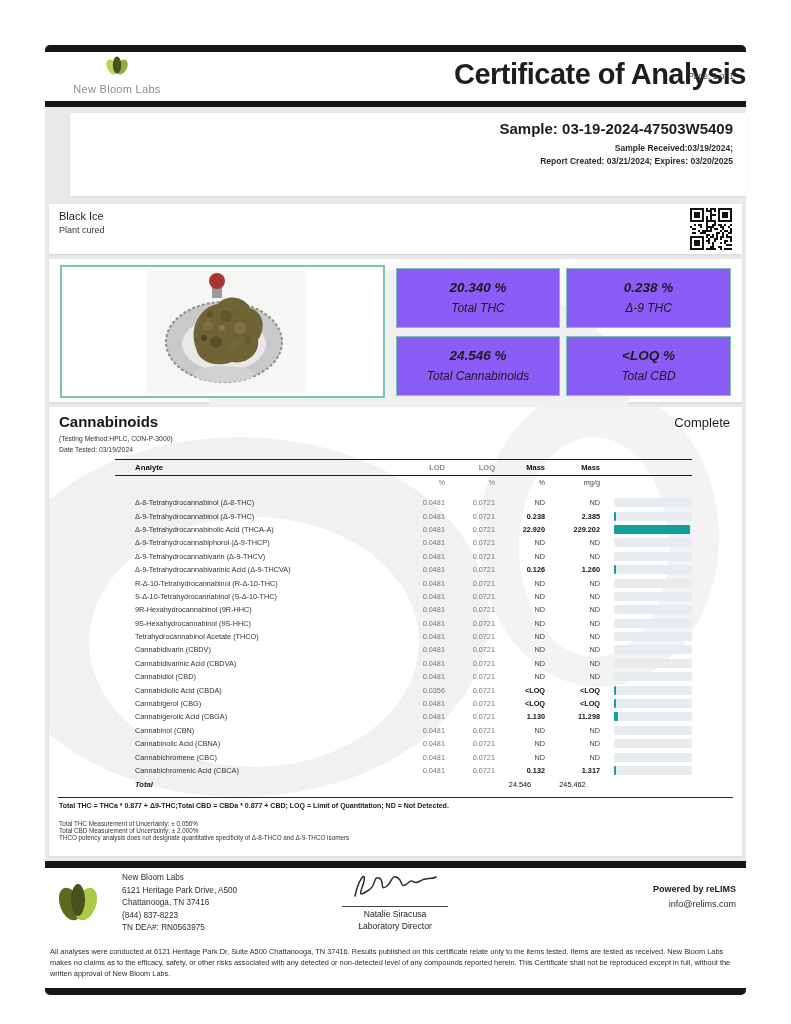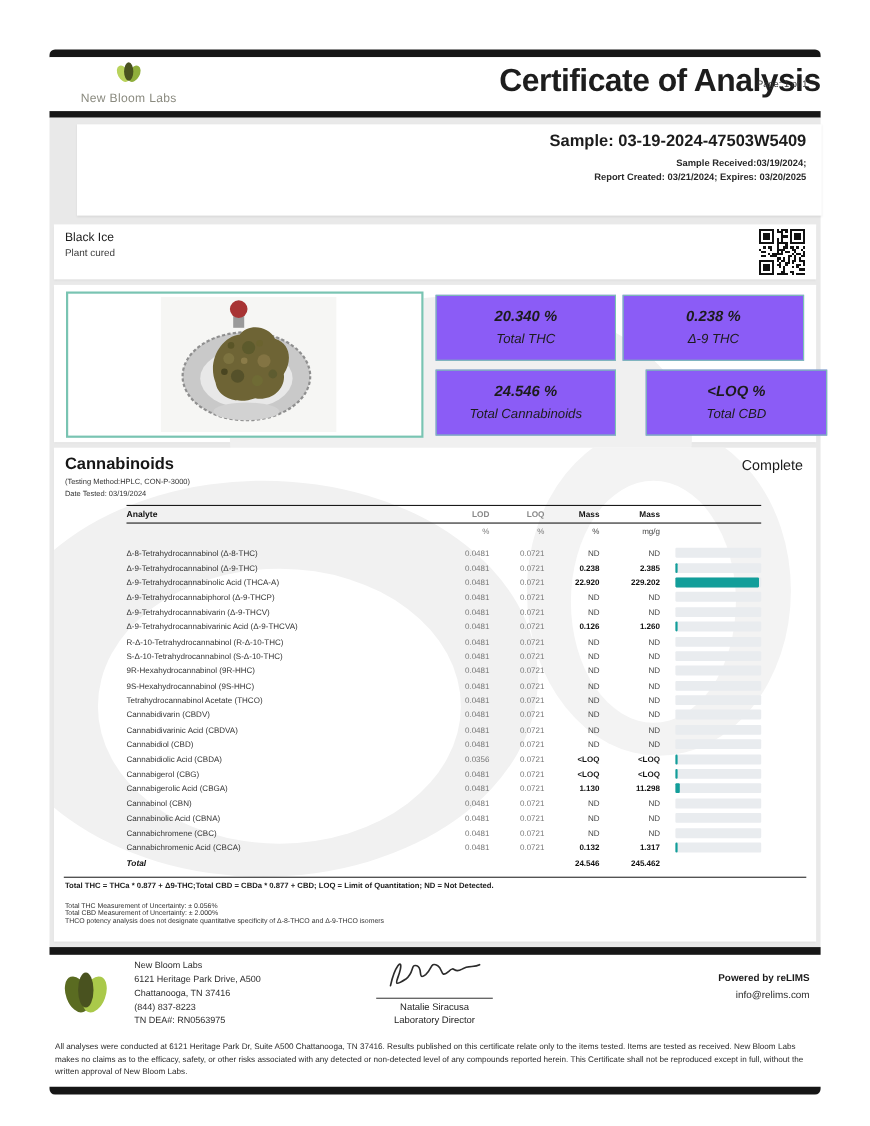--- a/index.html
+++ b/index.html
@@ -31,49 +31,49 @@
   .product-type{position:absolute;left:10px;top:21px;font-size:9px;color:#3a3a3a;}
   .qr{position:absolute;right:10px;top:4px;width:42px;height:42px;}
   
   .card-results{left:49px;top:259px;width:693px;height:143px;}
   .photo-box{position:absolute;left:11px;top:6px;width:321px;height:129px;border:2px solid #79c4b2;background:#fff;overflow:hidden;}
   .photo{position:absolute;left:84px;top:3px;width:160px;height:123px;}
   .sum-box{position:absolute;border:1.5px solid #79c4b2;background:#8b5cf6;text-align:center;font-style:italic;}
   .sum-1{left:347px;top:9px;width:162px;height:58px;}
   .sum-2{left:517px;top:9px;width:163px;height:58px;}
   .sum-3{left:347px;top:77px;width:162px;height:58px;}
-  .sum-4{left:538px;top:77px;width:163px;height:58px;}
+  .sum-4{left:517px;top:77px;width:163px;height:58px;}
   .sum-value{font-size:13.5px;font-weight:700;margin-top:11px;color:#1c1c1c;}
   .sum-label{font-size:12px;margin-top:6px;color:#1c1c1c;}
   
   .card-cann{left:49px;top:407px;width:693px;height:449px;overflow:hidden;}
   .wm{position:absolute;border-radius:50%;}
   .cann-title{position:absolute;left:10px;top:6px;font-size:15px;font-weight:700;color:#161616;z-index:2;}
   .cann-status{position:absolute;right:12px;top:8px;font-size:13px;color:#1c1c1c;z-index:2;}
   .cann-method{position:absolute;left:10px;top:28px;font-size:6.8px;color:#333;z-index:2;}
   .cann-date{position:absolute;left:10px;top:39px;font-size:6.8px;color:#333;z-index:2;}
   .tbl{position:absolute;left:66px;top:52px;width:577px;z-index:2;}
   .t-row{display:flex;align-items:center;height:13.4px;}
   .t-head{height:15px;border-top:1.8px solid #1a1a1a;border-bottom:1.4px solid #1a1a1a;font-weight:700;}
   .t-units{height:13px;margin-bottom:7px;color:#777;}
-  .c-analyte{flex:1;font-size:7.3px;color:#333;white-space:nowrap;}
+  .c-analyte{flex:1;font-size:7.3px;color:#333;white-space:nowrap;margin-left:20px;}
   .c-num{width:50px;text-align:right;font-size:7.3px;}
   .c-lod,.c-loq{color:#777;}
   .c-mass1,.c-mass2{color:#444;}
   .c-mass2{width:55px;}
   .c-num.strong{font-weight:700;color:#111;}
   .t-head .c-analyte{font-size:7.8px;color:#111;}
   .t-head .c-lod,.t-head .c-loq{color:#888;font-size:7.5px;font-weight:700;}
   .t-head .c-mass1,.t-head .c-mass2{color:#111;font-size:7.5px;}
   .c-bar{width:78px;height:9px;margin-left:14px;background:#e9ecef;border-radius:1px;position:relative;}
   .t-head .c-bar,.t-units .c-bar,.t-total .c-bar{background:transparent;}
   .c-bar-fill{position:absolute;left:0;top:0;height:9px;background:#129e9a;border-radius:1px;display:block;}
   .t-total{height:15px;font-weight:700;}
   .t-total .c-analyte{font-size:7.6px;color:#111;font-weight:700;font-style:italic;}
-  .t-total .c-num{font-weight:700;color:#111;}
+  .t-total .c-num{font-weight:400;color:#111;text-align:center;}
   .rule{position:absolute;left:9px;width:675px;border-top:1.3px solid #2a2a2a;z-index:2;}
   .fn-formula{position:absolute;left:10px;top:395px;font-size:7px;font-weight:600;color:#222;z-index:2;}
   .fn-small{position:absolute;left:10px;font-size:6.3px;color:#333;z-index:2;line-height:7.4px;}
   
   .footer-logo{left:56px;top:874px;}
   .f-info{left:122px;top:872px;font-size:8.2px;color:#2e2e2e;line-height:12.6px;}
   .sig-block{left:330px;top:866px;width:130px;text-align:center;}
   .sig-line{border-top:1px solid #444;margin:0 12px;}
   .sig-name{font-size:8.6px;color:#1d1d1d;margin-top:2px;}
   .sig-title{font-size:8.6px;color:#1d1d1d;margin-top:2px;}

